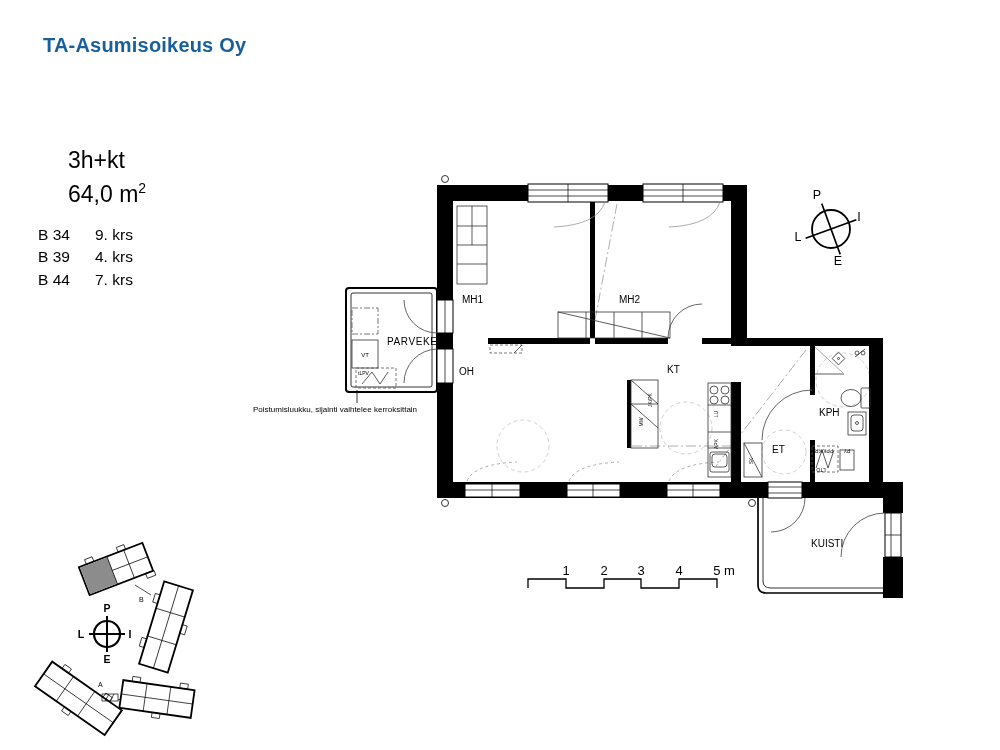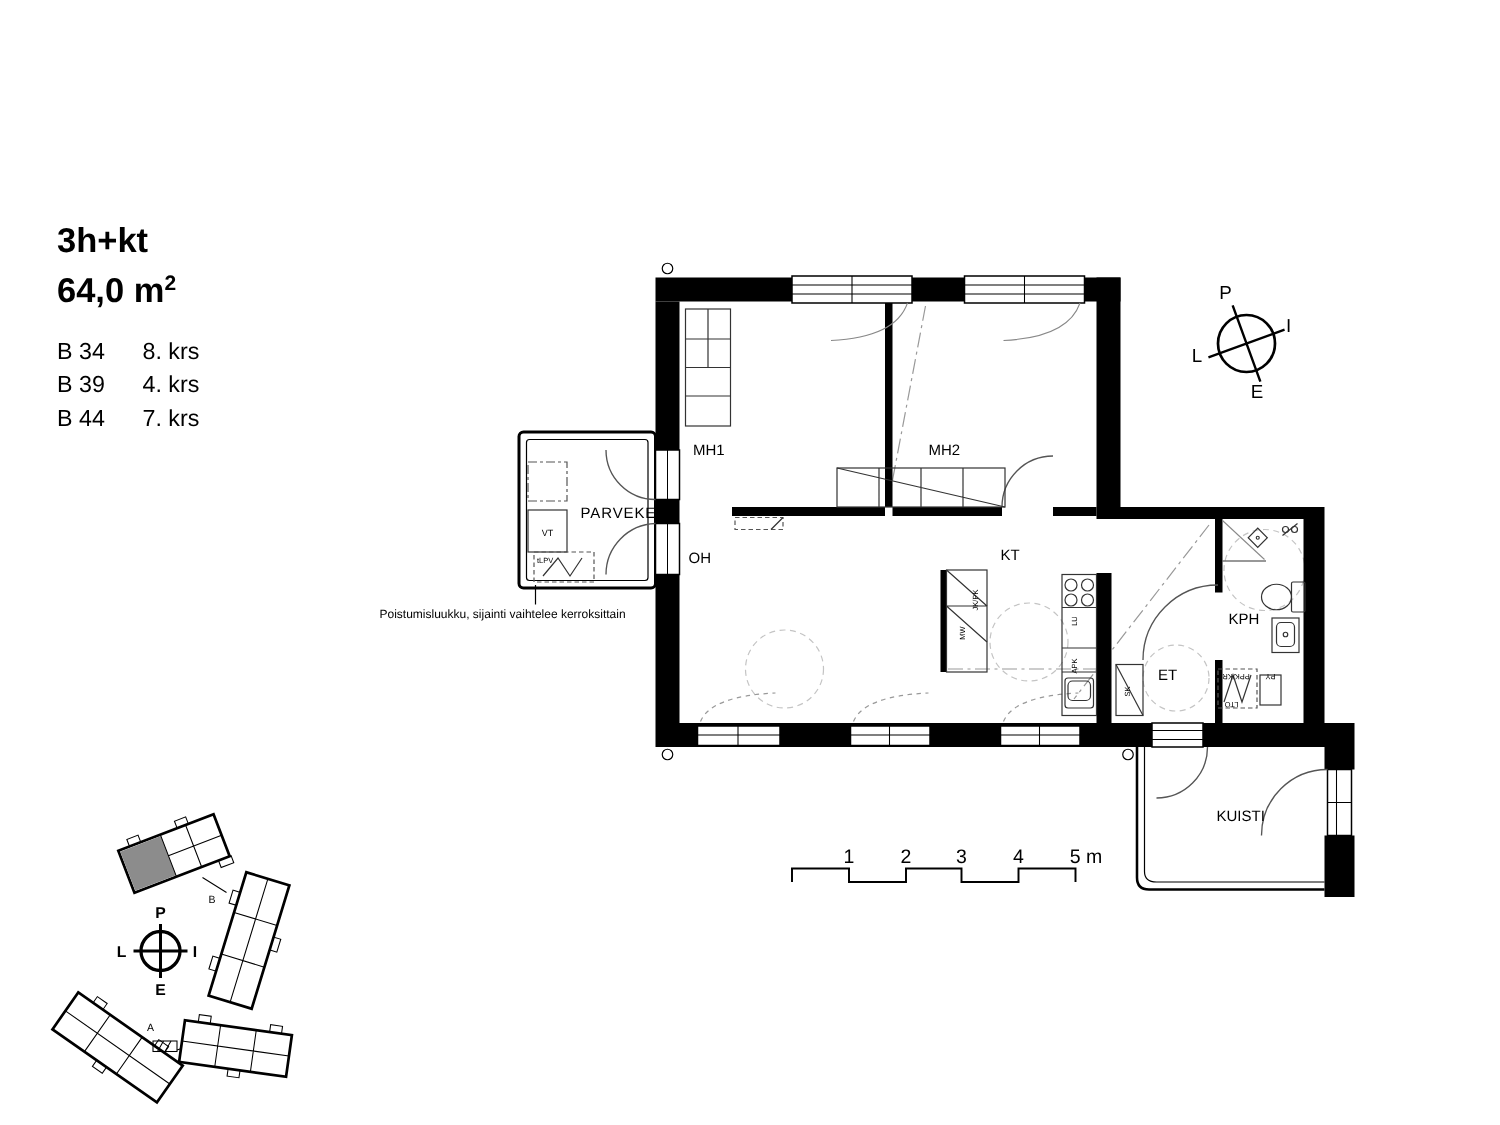--- a/index.html
+++ b/index.html
@@ -1,21 +1,21 @@
 <!DOCTYPE html>
 <html><head>
 <meta charset="utf-8">
 <style>
   html,body{margin:0;padding:0;background:#fff;}
   .page{position:relative;width:1000px;height:750px;background:#fff;overflow:hidden;
         font-family:"Liberation Sans",sans-serif;color:#000;}
   .header{position:absolute;left:43px;top:30px;font-size:20px;font-weight:700;
           color:#185f9e;line-height:31px;letter-spacing:.2px;}
   .info{position:absolute;left:38px;top:146px;}
-  .apt-type,.apt-area{font-size:23px;font-weight:700;line-height:28px;}
+  .apt-type,.apt-area{font-size:23px;font-weight:400;line-height:28px;margin-left:30px;}
   .apt-area sup{font-size:14px;}
   .units{margin-top:16px;font-size:15.5px;line-height:22.5px;}
   .unit-id{display:inline-block;width:57px;}
   svg{position:absolute;left:0;top:0;}
   svg text{font-family:"Liberation Sans","DejaVu Sans",sans-serif;fill:#000;}
   .lbl{font-size:10px;}
   .lblw{font-size:10px;letter-spacing:.6px;}
   .tiny{font-size:6px;}
   .tinier{font-size:5px;}
   .num{font-size:13px;}
@@ -37,27 +37,28 @@
   .thin1{stroke:#000;stroke-width:.8;fill:none;}
   .site{stroke:#000;stroke-width:1.8;fill:#fff;}
   .siteline{stroke:#000;stroke-width:.7;fill:none;}
 </style>
 </head>
 <body>
 
 <div class="page">
 
   <div class="header">
+    <div>TA-Asumisoikeus Oy</div>
   </div>
 
   <div class="info">
     <div class="apt-type">3h+kt</div>
     <div class="apt-area"><span>64,0 m</span><sup>2</sup></div>
     <div class="units">
-      <div class="unit-row"><span class="unit-id">B 34</span><span>8. krs</span></div>
+      <div class="unit-row"><span class="unit-id">B 34</span><span>9. krs</span></div>
       <div class="unit-row"><span class="unit-id">B 39</span><span>4. krs</span></div>
       <div class="unit-row"><span class="unit-id">B 44</span><span>7. krs</span></div>
     </div>
   </div>
 
   <svg width="1000" height="750" viewBox="0 0 1000 750">
 
     <g>
       <rect x="346" y="288" width="91" height="104" rx="3" fill="#fff" stroke="#000" stroke-width="2"></rect>
       <rect x="351" y="293" width="81" height="94" rx="2" fill="none" stroke="#000" stroke-width=".8"></rect>

